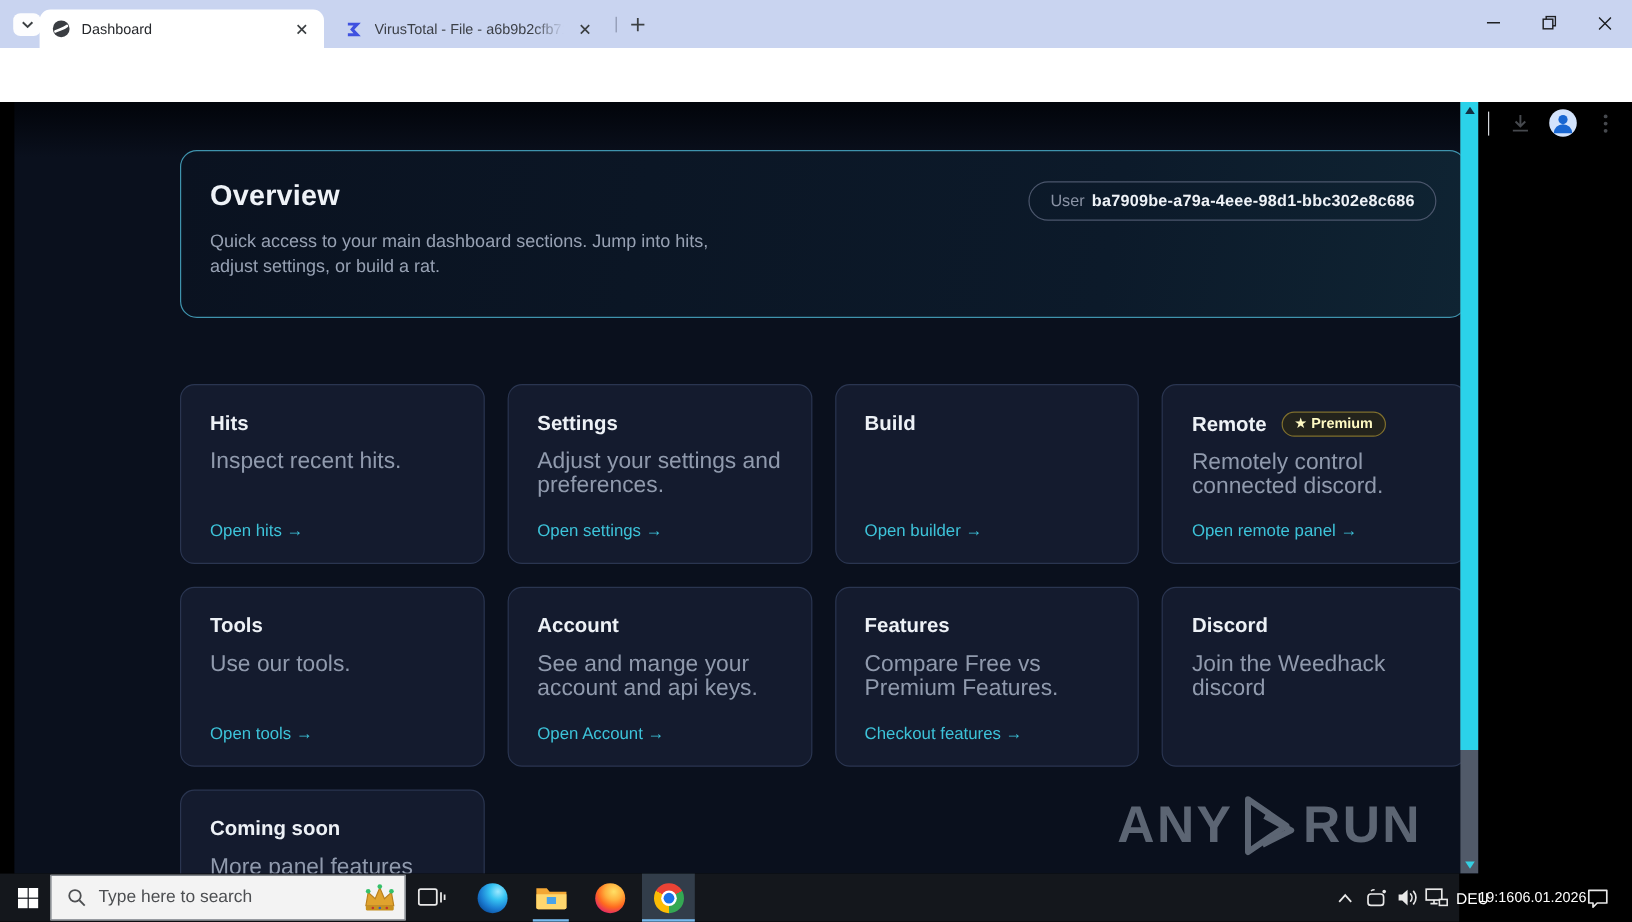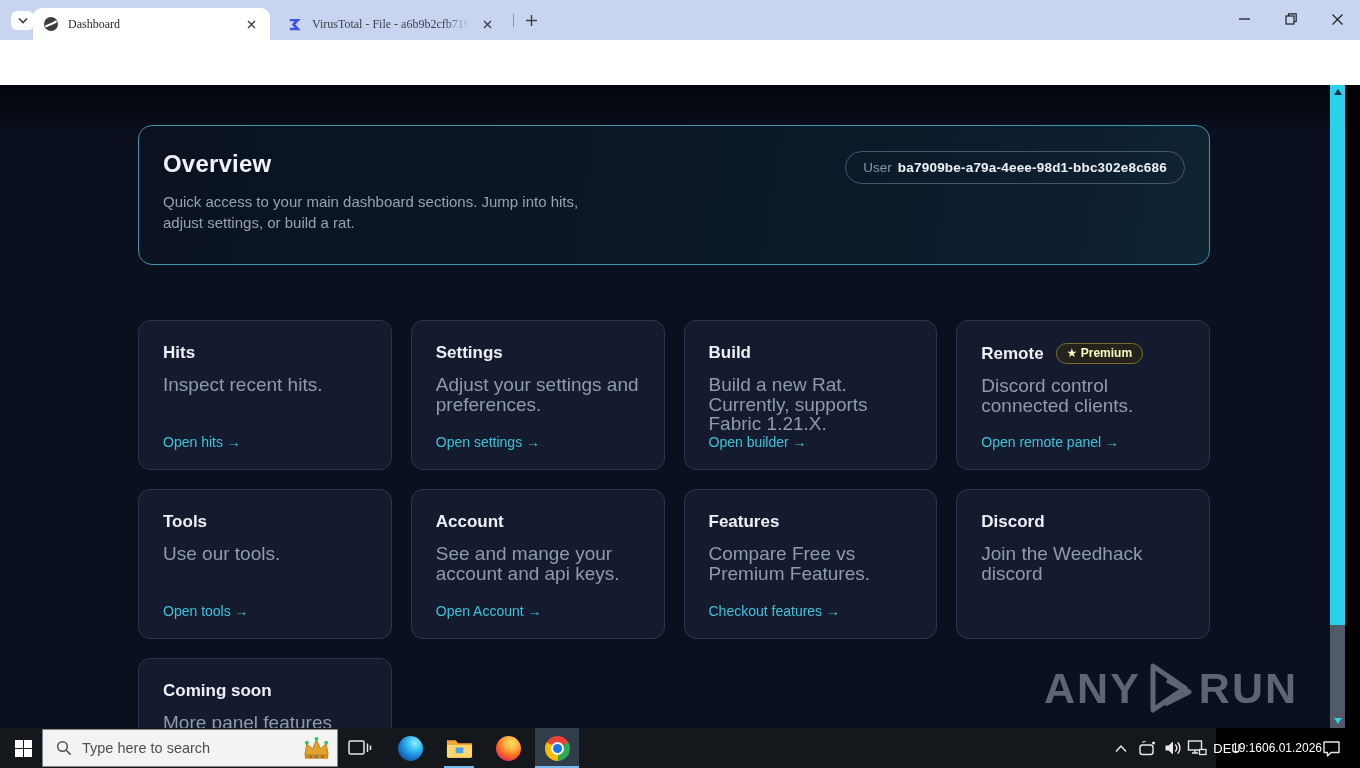--- a/index.html
+++ b/index.html
@@ -7,21 +7,21 @@
     font-family:"Liberation Sans","DejaVu Sans",sans-serif; }
   svg { display:block; }
 
   
   .tabstrip { position:absolute; top:0; left:0; width:1360px; height:40px; background:#c9d4f0; }
   .tab-search-btn { position:absolute; left:11px; top:11px; width:23px; height:19px; background:#fdfdfe;
     border-radius:6px; display:flex; align-items:center; justify-content:center; }
   .tab { position:absolute; top:8px; height:32px; display:flex; align-items:center; padding:0 10px; }
   .tab.active { left:33px; width:237px; background:#ffffff; border-radius:9px 9px 0 0; }
   .tab.inactive { left:278px; width:228px; color:#3b3f46; }
-  .tab .title { font-size:12px; color:#26282c; margin-left:9px; white-space:nowrap; overflow:hidden; flex:1;font-family:Liberation Serif, serif; }
+  .tab .title { font-size:12px; color:#26282c; margin-left:9px; white-space:nowrap; overflow:hidden; flex:1; }
   .tab.inactive .title { color:#3b3f46;
     -webkit-mask-image:linear-gradient(90deg,#000 82%,transparent 98%);
             mask-image:linear-gradient(90deg,#000 82%,transparent 98%); }
   .tab-close { width:17px; height:17px; border-radius:50%; display:flex; align-items:center; justify-content:center; margin-left:6px; }
   .tab-divider { position:absolute; left:513px; top:14px; width:1px; height:13px; background:#8a93ad; }
   .newtab-btn { position:absolute; left:521px; top:10px; width:21px; height:21px; display:flex; align-items:center; justify-content:center; }
   .win-btn { position:absolute; top:0; width:46px; height:38px; display:flex; align-items:center; justify-content:center; }
   .win-min { left:1221px; } .win-restore { left:1268px; } .win-close { left:1314px; }
 
   
@@ -29,21 +29,21 @@
   .nav-btn { position:absolute; top:51px; width:24px; height:24px; display:flex; align-items:center; justify-content:center; }
   .omnibox { position:absolute; left:122px; top:47px; width:1063px; height:32px; background:#eef1f8;
     border-radius:16px; display:flex; align-items:center; padding:0 12px; }
   .omni-url { font-size:14px; color:#1f2125; margin-left:10px; flex:1; }
   .tool-ico { position:absolute; top:52px; width:22px; height:22px; display:flex; align-items:center; justify-content:center; }
   .tool-sep { position:absolute; left:1240px; top:53px; width:1px; height:20px; background:#d5d8dd; }
   .avatar-wrap { position:absolute; left:1291px; top:51px; width:23px; height:23px; background:#d3e3fc; border-radius:50%;
     display:flex; align-items:center; justify-content:center; overflow:hidden; }
 
   
-  .viewport { position:absolute; top:85px; left:0; width:1345px; height:643px; overflow:hidden;
+  .viewport { position:absolute; top:85px; left:12px; width:1220px; height:643px; overflow:hidden;
     background:linear-gradient(180deg,#02050b 0px,#03060d 8px,#0a101d 46px,#0a101d 100%); }
   .content { position:absolute; left:138px; top:0; width:1072px; }
 
   .overview-card { margin-top:40px; height:140px; border:1px solid #3f93ad; border-radius:14px;
     background:linear-gradient(100deg,#0a1220 0%,#0c1a2a 72%,#0f2433 100%); position:relative; padding:24px 28px 0 24px; }
   .overview-card h1 { font-size:24px; font-weight:700; color:#eef2f7; letter-spacing:.2px; }
   .overview-card p { margin-top:13px; font-size:15px; line-height:21px; color:#97a1b3; max-width:440px; }
   .user-pill { position:absolute; right:24px; top:25px; height:33px; border:1px solid #4b566c; border-radius:17px;
     display:flex; align-items:center; padding:0 17px; font-size:13.5px; }
   .user-pill .ulabel { color:#8a93a5; margin-right:6px; }
@@ -258,29 +258,28 @@
         <div class="card-desc">Inspect recent hits.</div>
         <a class="card-link">Open hits →</a>
       </div>
       <div class="card">
         <div class="card-title">Settings</div>
         <div class="card-desc">Adjust your settings and preferences.</div>
         <a class="card-link">Open settings →</a>
       </div>
       <div class="card">
         <div class="card-title">Build</div>
-        <div class="card-desc">Build a new Rat. Currently, supports Fabric 1.21.X.</div>
         <a class="card-link">Open builder →</a>
       </div>
       <div class="card">
         <div class="card-title">
           <span>Remote</span>
           <span class="badge">★ Premium</span>
         </div>
-        <div class="card-desc">Discord control connected clients.</div>
+        <div class="card-desc">Remotely control connected discord.</div>
         <a class="card-link">Open remote panel →</a>
       </div>
 
       <div class="card">
         <div class="card-title">Tools</div>
         <div class="card-desc">Use our tools.</div>
         <a class="card-link">Open tools →</a>
       </div>
       <div class="card">
         <div class="card-title">Account</div>

